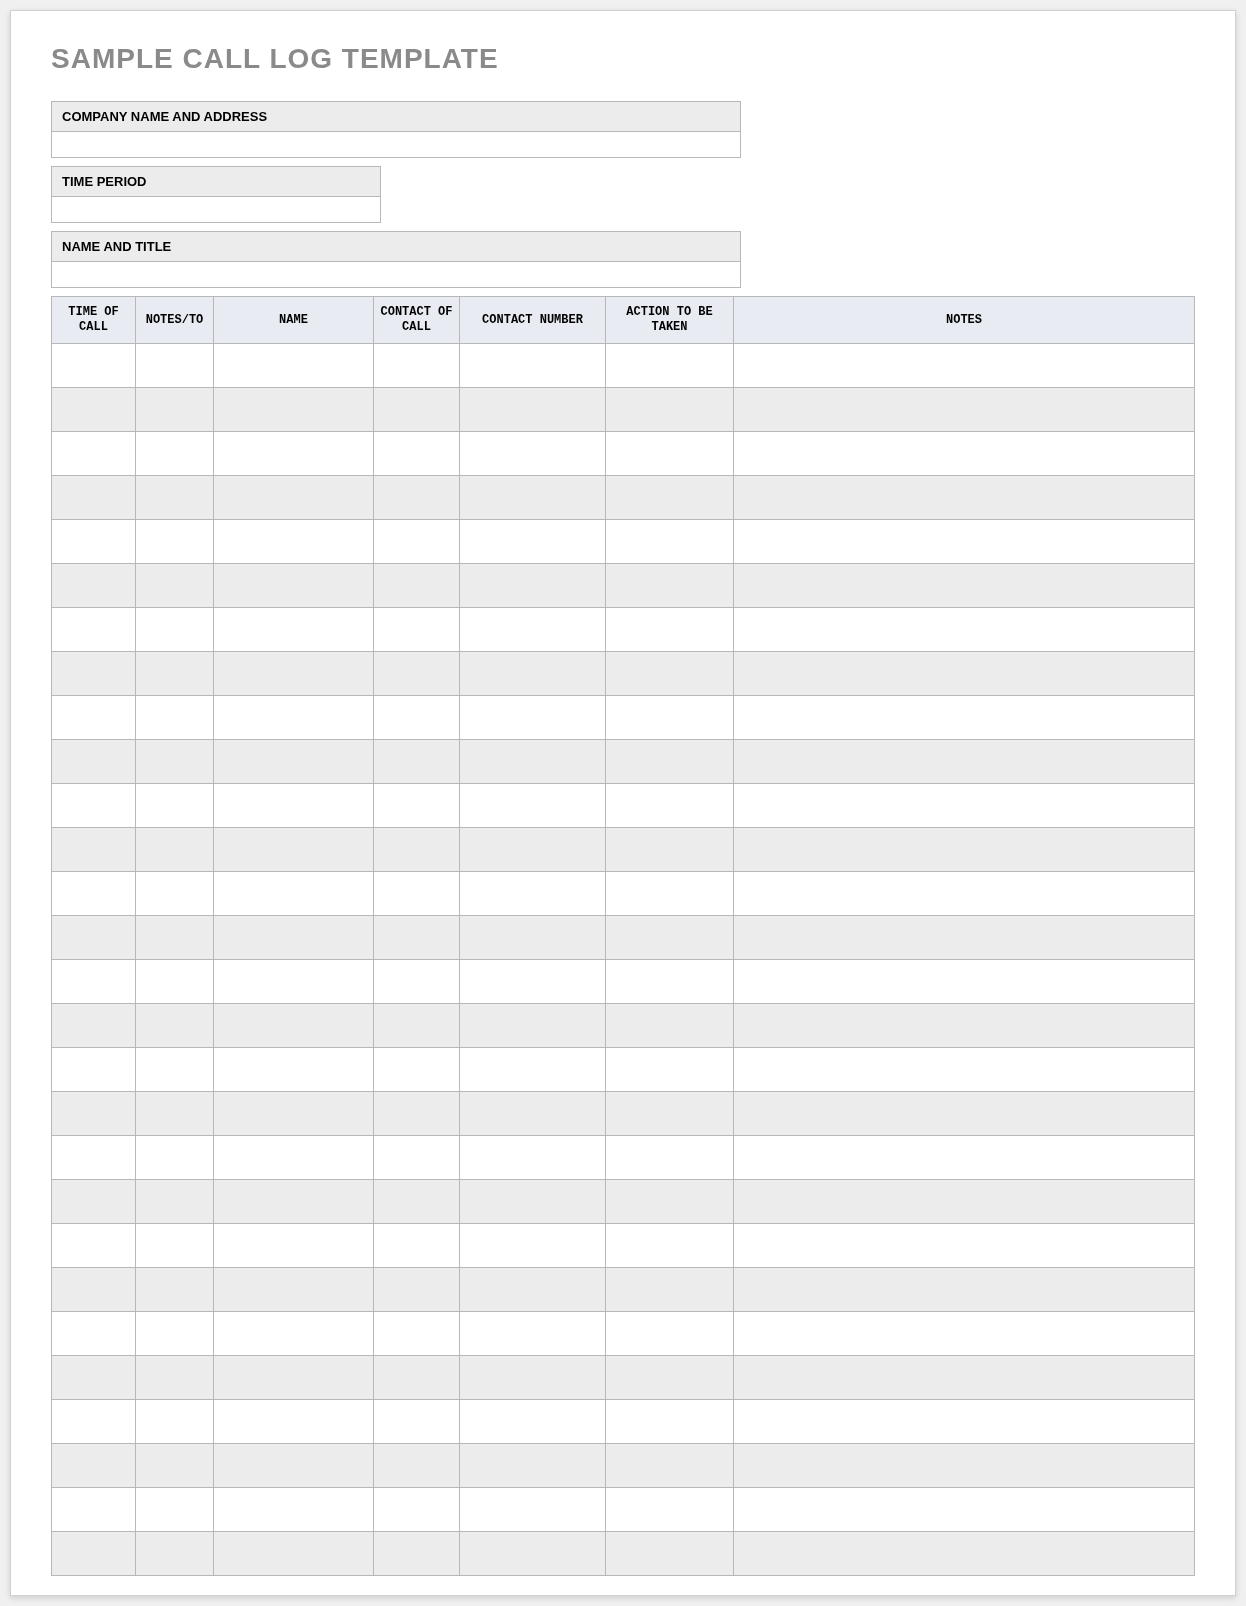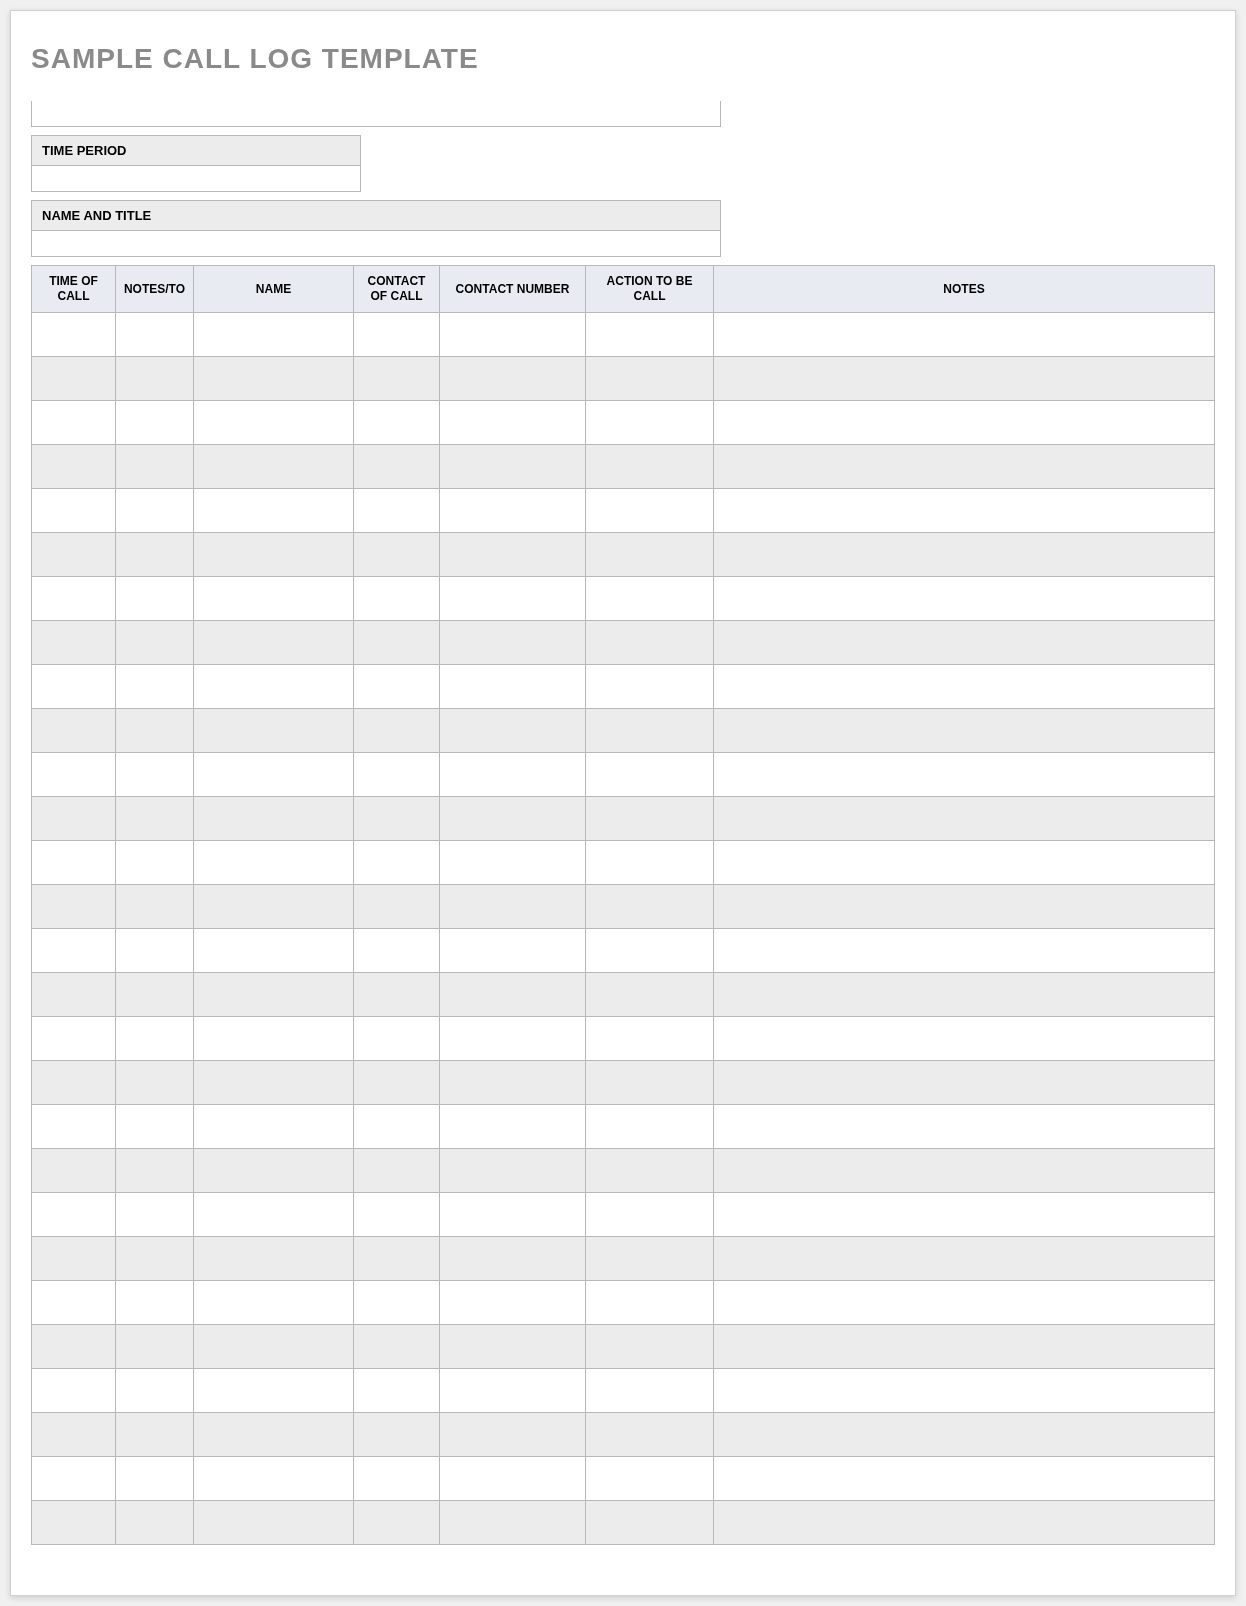--- a/index.html
+++ b/index.html
@@ -8,21 +8,21 @@
       background: #f0f0f0;
       padding: 10px;
     }
     .page {
       width: 1226px;
       height: 1586px;
       margin: 0 auto;
       background: #ffffff;
       border: 1px solid #d0d0d0;
       box-shadow: 0 2px 6px rgba(0,0,0,0.15);
-      padding: 32px 20px;
+      padding: 32px 40px;
     }
     .title {
       font-size: 28px;
       font-weight: bold;
       color: #8a8a8a;
       letter-spacing: 1px;
       margin-bottom: 26px;
     }
     .header-block {
       margin-bottom: 8px;
@@ -47,20 +47,21 @@
     }
     .header-block.narrow .header-label,
     .header-block.narrow .header-value {
       width: 330px;
     }
     .log-table {
       width: 100%;
       border-collapse: collapse;
       table-layout: fixed;
       margin-top: 8px;
+      font-family: Liberation Mono, monospace;
     }
     .log-table th {
       background: #e8ecf2;
       border: 1px solid #b8b8b8;
       font-size: 12px;
       font-weight: bold;
       text-align: center;
       padding: 8px 4px;
       color: #000;
       vertical-align: middle;
@@ -87,20 +88,21 @@
     .col-notes   { width: auto; }
   </style>
 </head>
 <body>
 
 <div class="page">
 
   <h1 class="title">SAMPLE CALL LOG TEMPLATE</h1>
 
   <div class="header-block">
+    <div class="header-label">COMPANY NAME AND ADDRESS</div>
     <div class="header-value"></div>
   </div>
 
   <div class="header-block narrow">
     <div class="header-label">TIME PERIOD</div>
     <div class="header-value"></div>
   </div>
 
   <div class="header-block">
     <div class="header-label">NAME AND TITLE</div>
@@ -117,21 +119,21 @@
       <col class="col-action">
       <col class="col-notes">
     </colgroup>
     <thead>
       <tr>
         <th>TIME OF CALL</th>
         <th>NOTES/TO</th>
         <th>NAME</th>
         <th>CONTACT OF CALL</th>
         <th>CONTACT NUMBER</th>
-        <th>ACTION TO BE CALL</th>
+        <th>ACTION TO BE TAKEN</th>
         <th>NOTES</th>
       </tr>
     </thead>
     <tbody id="log-body">
         <tr>
           <td></td>
           <td></td>
           <td></td>
           <td></td>
           <td></td>

